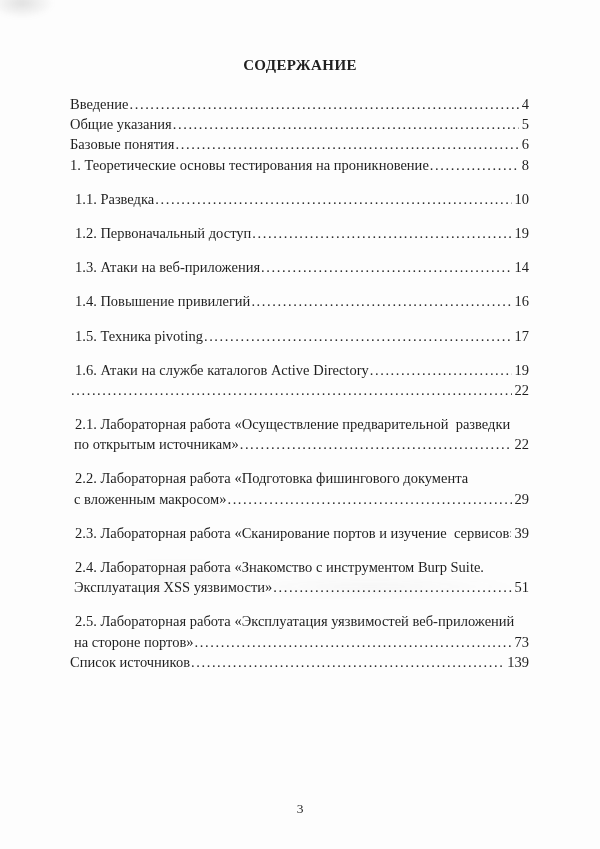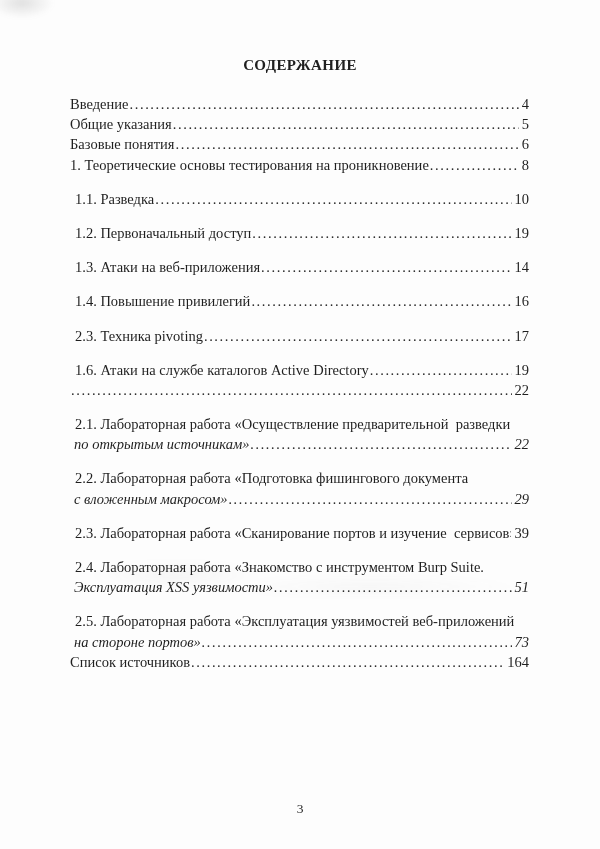--- a/index.html
+++ b/index.html
@@ -82,21 +82,21 @@
     color: #2a2a2a;
   }
   .row .dots::after {
     content: "...........................................................................................................................................................";
   }
   .row .pg {
     flex: 0 0 auto;
     white-space: pre;
   }
   .l2   { padding-left: 5px; margin-top: 14px; }
-  .cont { padding-left: 4px; font-style: italic; }
+  .cont { padding-left: 4px; }
   .nodots .dots { visibility: hidden; }
   .footer {
     position: absolute;
     top: 801px;
     left: 0;
     width: 100%;
     text-align: center;
     font-size: 13.5px;
     line-height: 16px;
   }
@@ -146,21 +146,21 @@
         <span class="t">1.3. Атаки на веб-приложения</span>
         <span class="dots"></span>
         <span class="pg">14</span>
       </div>
     <div class="row l2">
         <span class="t">1.4. Повышение привилегий</span>
         <span class="dots"></span>
         <span class="pg">16</span>
       </div>
     <div class="row l2">
-        <span class="t">2.3. Техника pivoting</span>
+        <span class="t">1.5. Техника pivoting</span>
         <span class="dots"></span>
         <span class="pg">17</span>
       </div>
     <div class="row l2">
         <span class="t">1.6. Атаки на службе каталогов Active Directory</span>
         <span class="dots"></span>
         <span class="pg">19</span>
       </div>
     <div class="row l1">
         <span class="dots"></span>
@@ -203,19 +203,19 @@
         <span class="pg"></span>
       </div>
     <div class="row cont">
         <span class="t">на стороне портов»</span>
         <span class="dots"></span>
         <span class="pg">73</span>
       </div>
     <div class="row l1">
         <span class="t">Список источников</span>
         <span class="dots"></span>
-        <span class="pg">164</span>
+        <span class="pg">139</span>
       </div>
 
   </div>
 
   <div class="footer">3</div>
 </div>
 
 </body></html>

